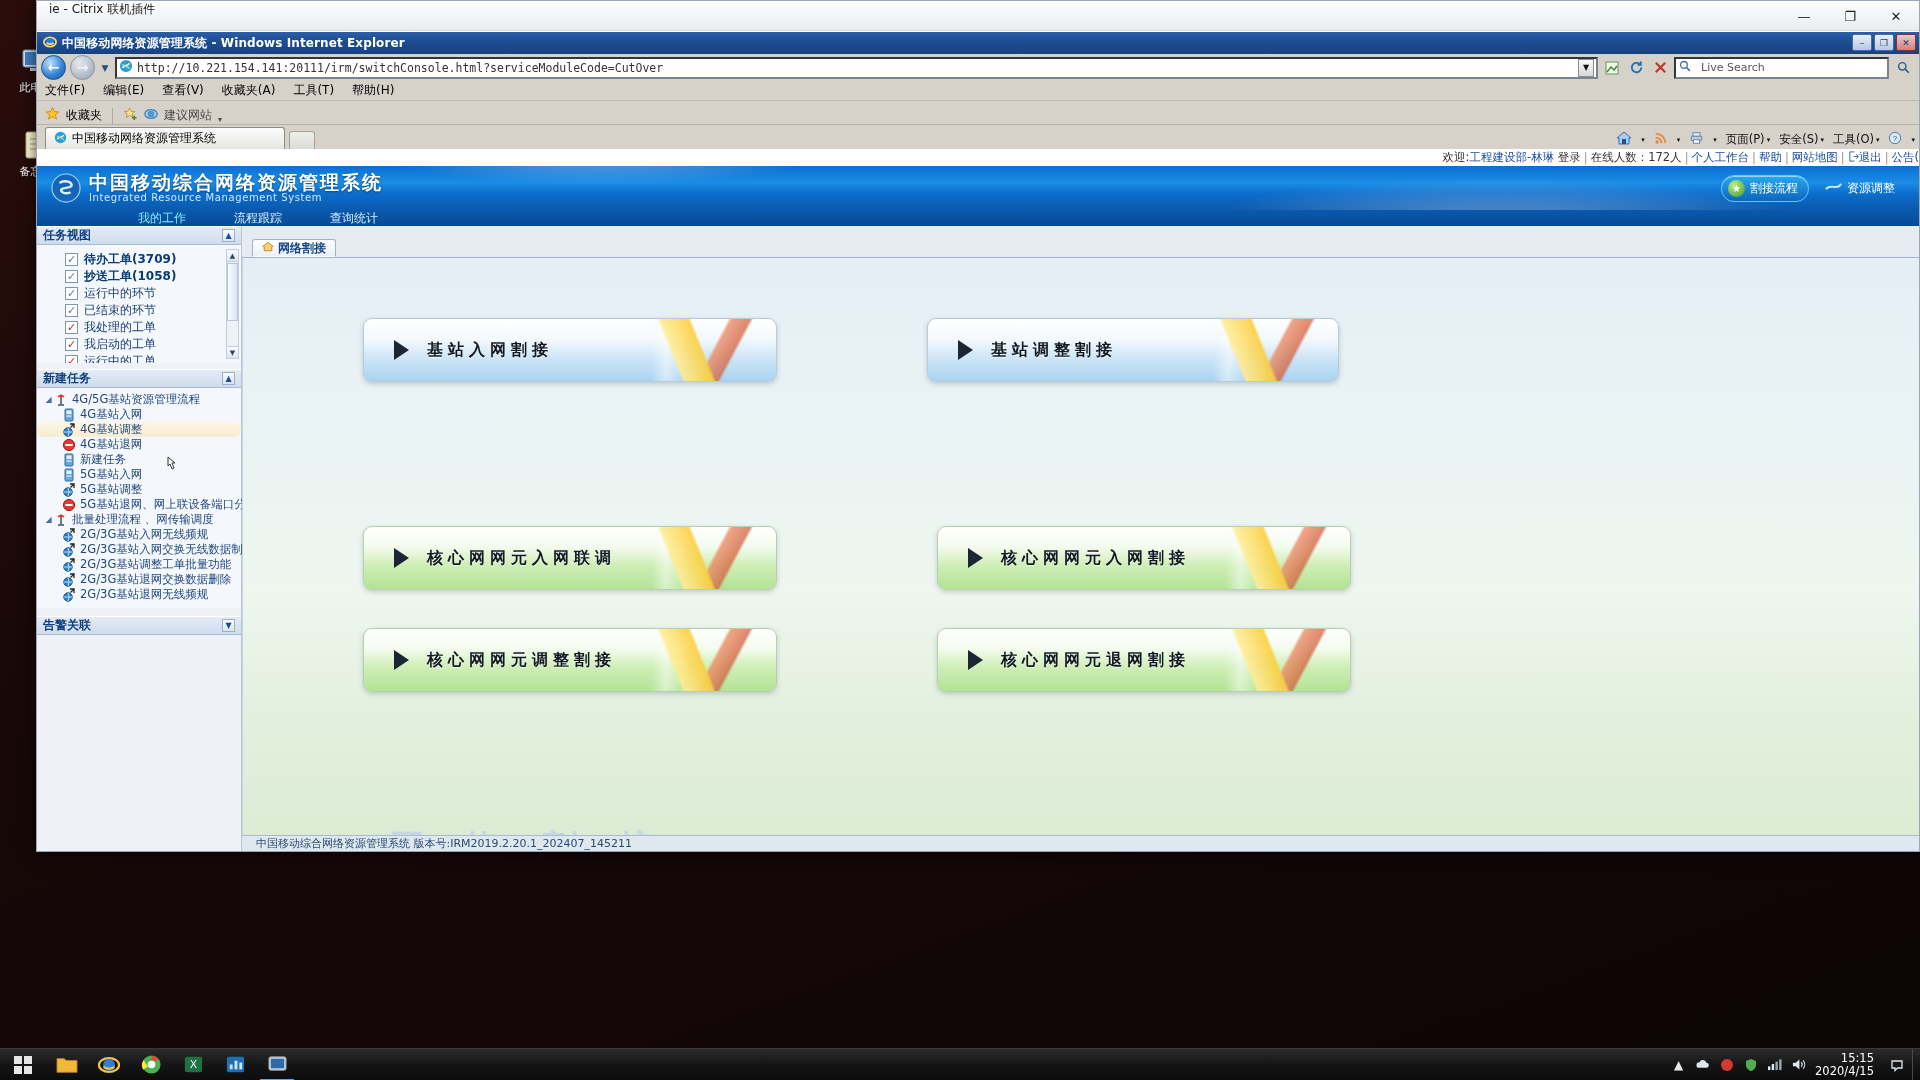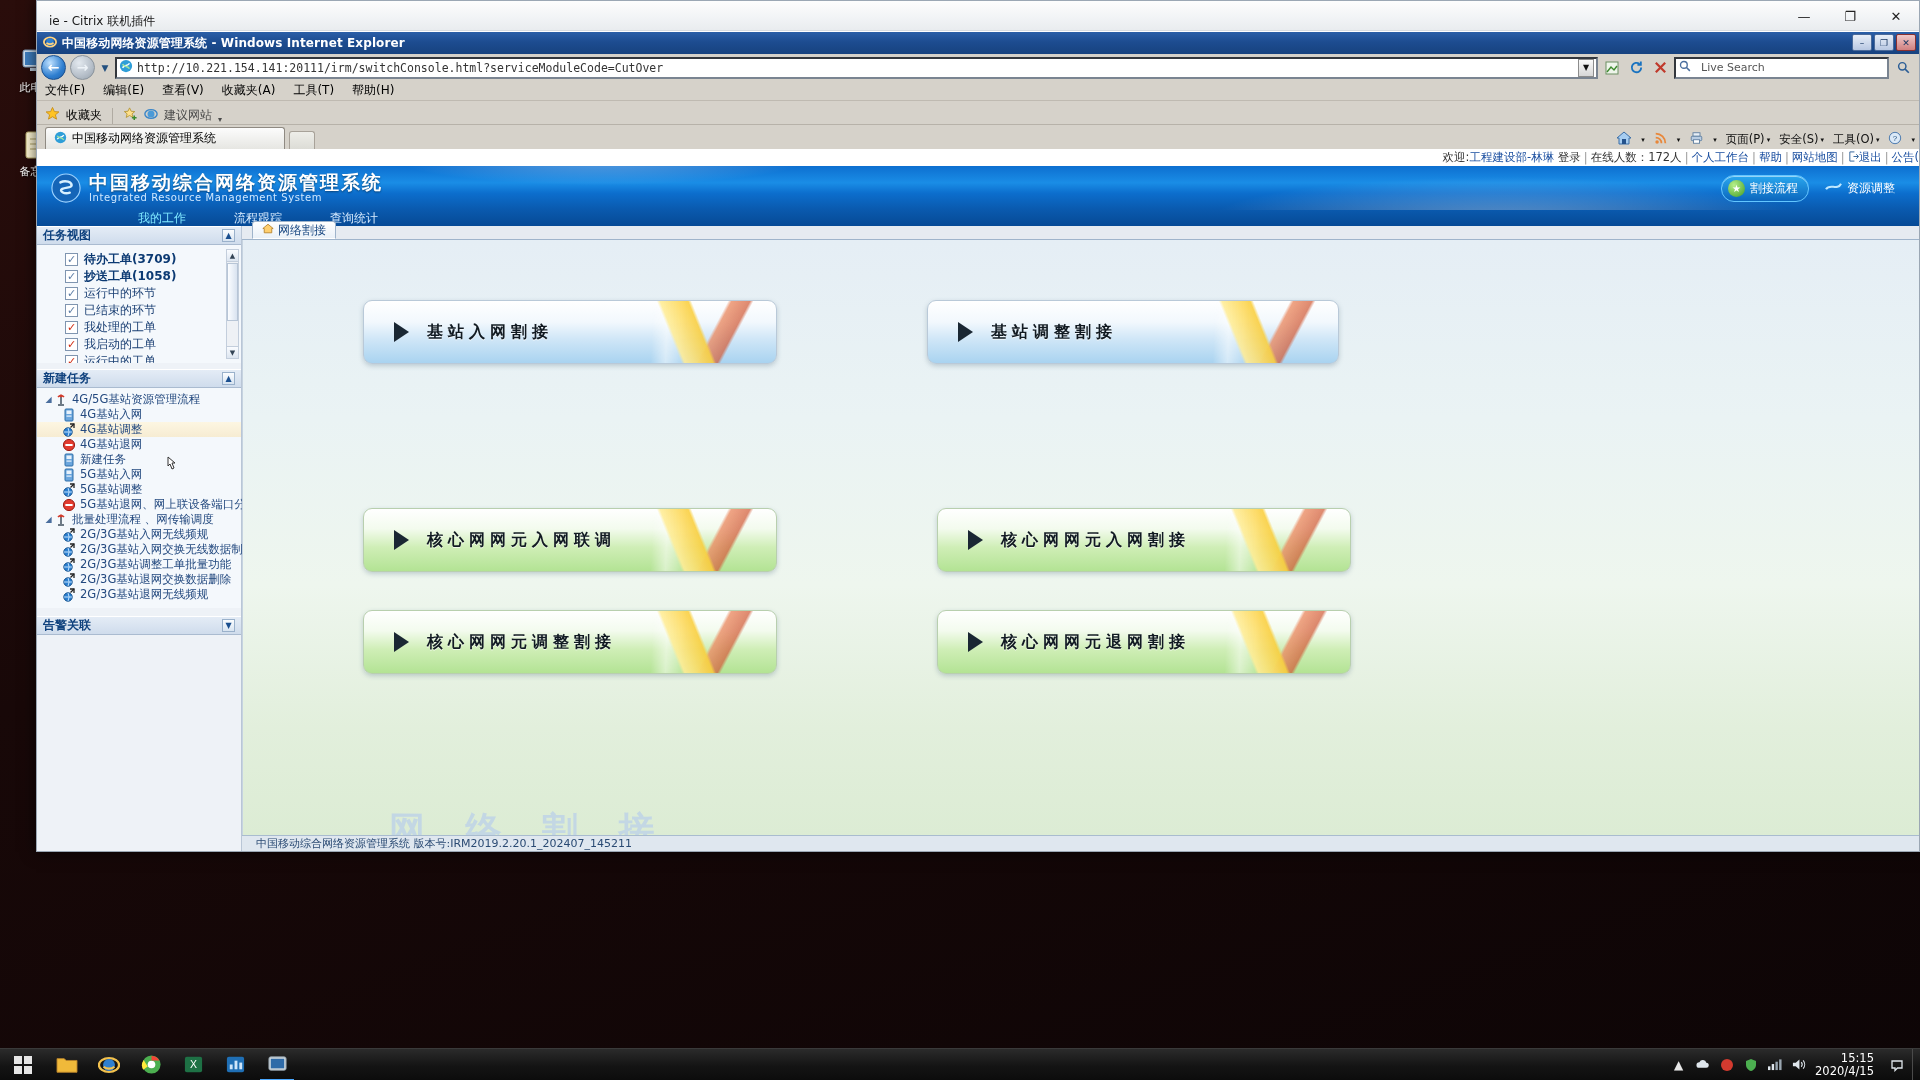--- a/index.html
+++ b/index.html
@@ -40,21 +40,21 @@
   #citrix-window {
     position: absolute; left: 36px; top: 0; width: 1884px; height: 852px;
     background: #f0f0f0;
     border: 1px solid #9ba7b4;
     box-shadow: 0 0 14px rgba(0,0,0,.7);
     display: flex; flex-direction: column;
   }
   #citrix-titlebar {
     height: 30px; background: linear-gradient(#fdfdfd,#f2f4f6 55%,#e9ecef);
     border-bottom: 1px solid #d8dde2;
-    display: flex; align-items: flex-end; position: relative;
+    display: flex; align-items: flex-start; position: relative;
   }
   #citrix-title { padding-left: 12px; font-size: 12px; color: #1a1a1a; }
   .win-btns { position:absolute; right:0; top:0; height:30px; display:flex; }
   .win-btn { width: 46px; height: 30px; display:flex; align-items:center; justify-content:center;
              font-size: 13px; color:#222; }
 
   
   #ie-window { flex: 1; display:flex; flex-direction:column;
                border-top: 1px solid #fff; background:#d4d0c8; }
   #ie-titlebar {
@@ -182,29 +182,29 @@
                  border-bottom:1px solid #c3cedc; display:flex;align-items:center;
                  justify-content:center;font-size:7px;color:#345;}
   .vscroll .arw.bot{ position:absolute;bottom:0;left:0;right:0;border-bottom:none;border-top:1px solid #c3cedc;}
   .vscroll .thumb{ position:absolute; left:0; right:0; top:13px; height:58px;
                    background:linear-gradient(90deg,#fbfdff,#d9e3f0); border:1px solid #b7c5d6;}
 
   #newtask-body{ padding:4px 0 6px 0; }
   .tree-row{ display:flex; align-items:center; height:15px; font-size:11.5px; color:#23497f; white-space:nowrap;}
   .tree-row.grp{ padding-left:6px; }
   .tree-row.leaf{ padding-left:25px; }
-  .tree-row.sel{ background:linear-gradient(#fdf6e2,#f6ecd2); }
+  .tree-row.sel{ background:linear-gradient(#fdf6e2,#f6ecd2);border-radius:6px; }
   .twisty{ width:11px; text-align:center; color:#4a6e9e; font-size:8px; }
   .ic{ width:14px;height:14px; margin-right:4px; flex:0 0 auto; display:inline-block;}
   #alarm-panel .panel-head{ margin-top:8px; }
 
   
   #content{ flex:1; display:flex; flex-direction:column; min-width:0; position:relative;}
-  #content-tabbar{ height:14px; background:#e6ebf1; border-bottom:1px solid #9fb4cb;
-                   display:flex; align-items:flex-end; padding-left:10px;}
+  #content-tabbar{ height:32px; background:#e6ebf1; border-bottom:1px solid #9fb4cb;
+                   display:flex; align-items:flex-end; padding-left:10px;font-weight:bold;}
   .ctab{ height:18px; background:linear-gradient(#ffffff,#eaf1f8);
          border:1px solid #9fb4cb; border-bottom:1px solid #fff;
          border-radius:3px 3px 0 0; display:flex; align-items:center; gap:4px;
          padding:0 9px; font-size:12px; color:#14447f; }
   #canvas{ flex:1; position:relative; overflow:hidden;
            background:linear-gradient(180deg,#e5eef5 0%, #eaf3f4 30%, #eef6ee 58%, #e2efdc 82%, #dcecd4 100%);
            border-left:1px solid #c6d3e0; }
   #canvas-inner{ position:absolute; inset:0; }
   .watermark{ position:absolute; left:146px; top:566px; font-size:36px; letter-spacing:14px;
               color:#c3d7e4; font-weight:bold; }

